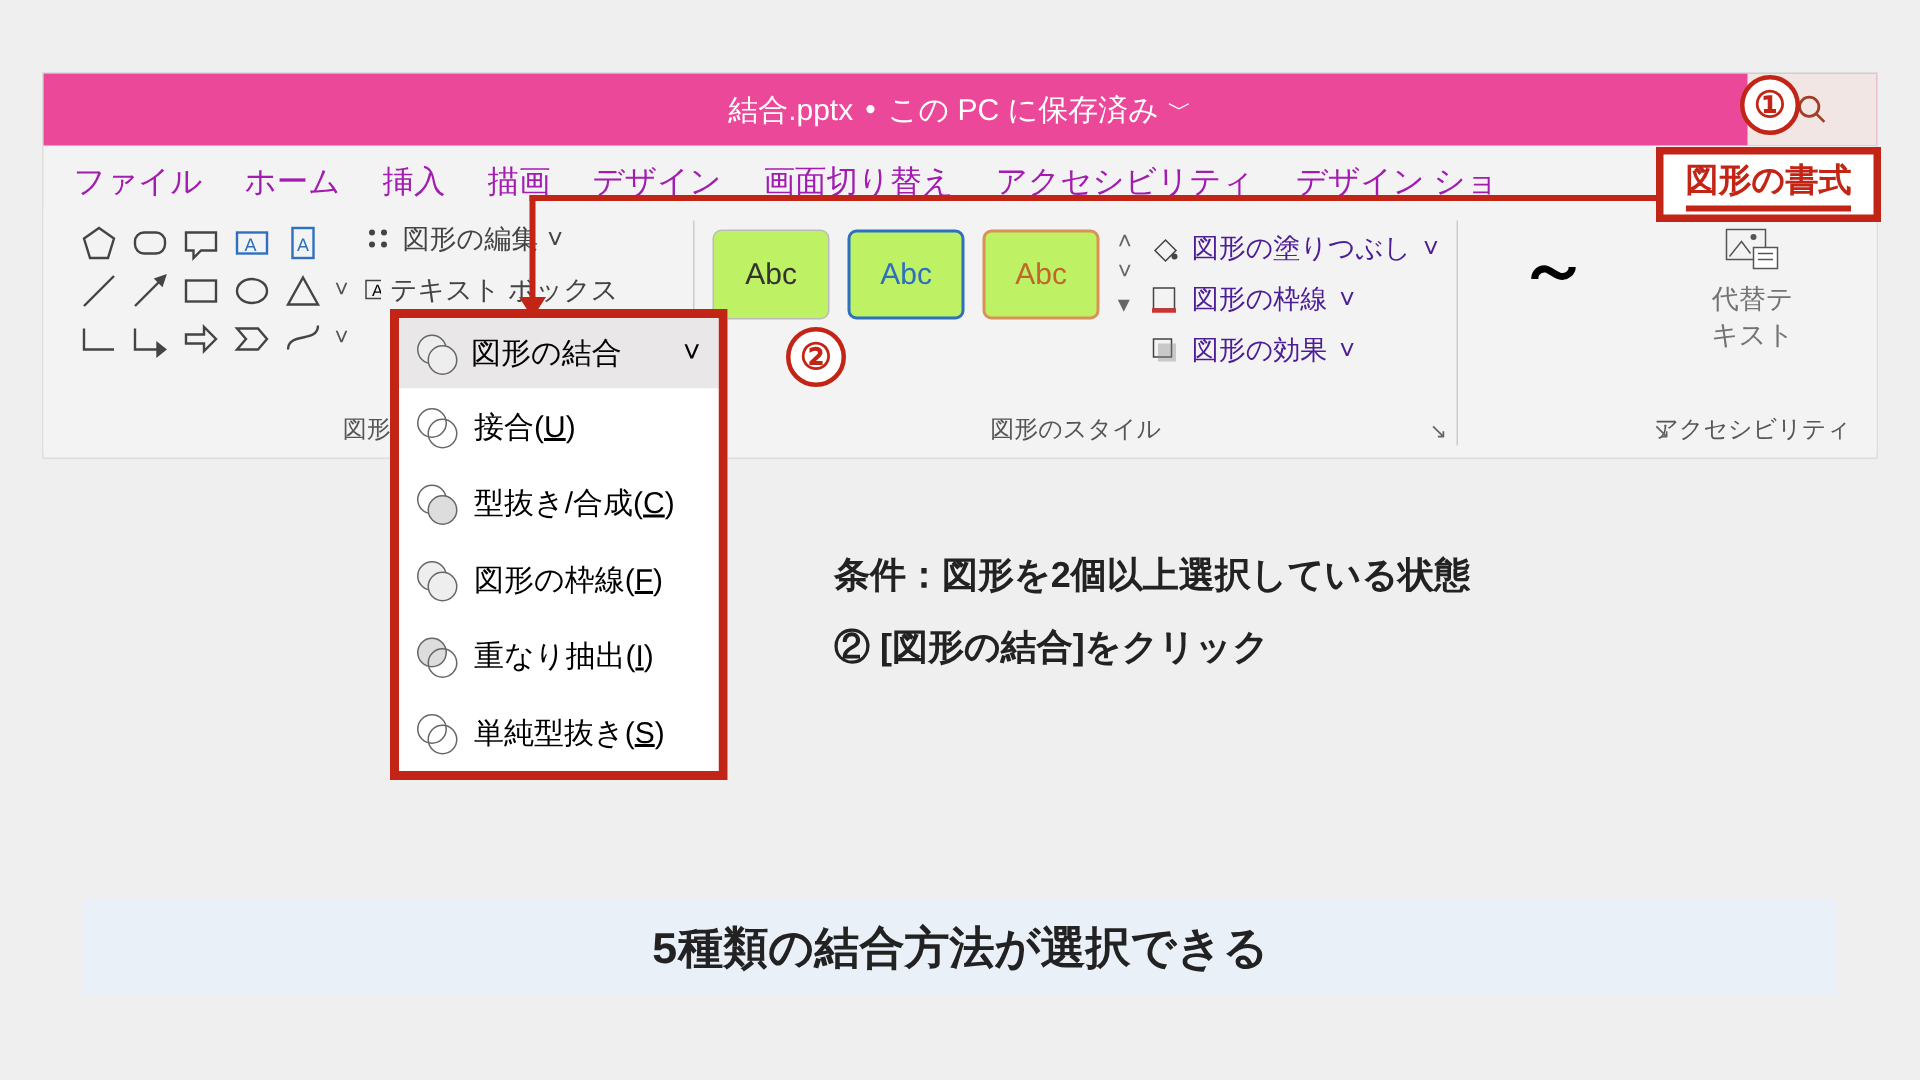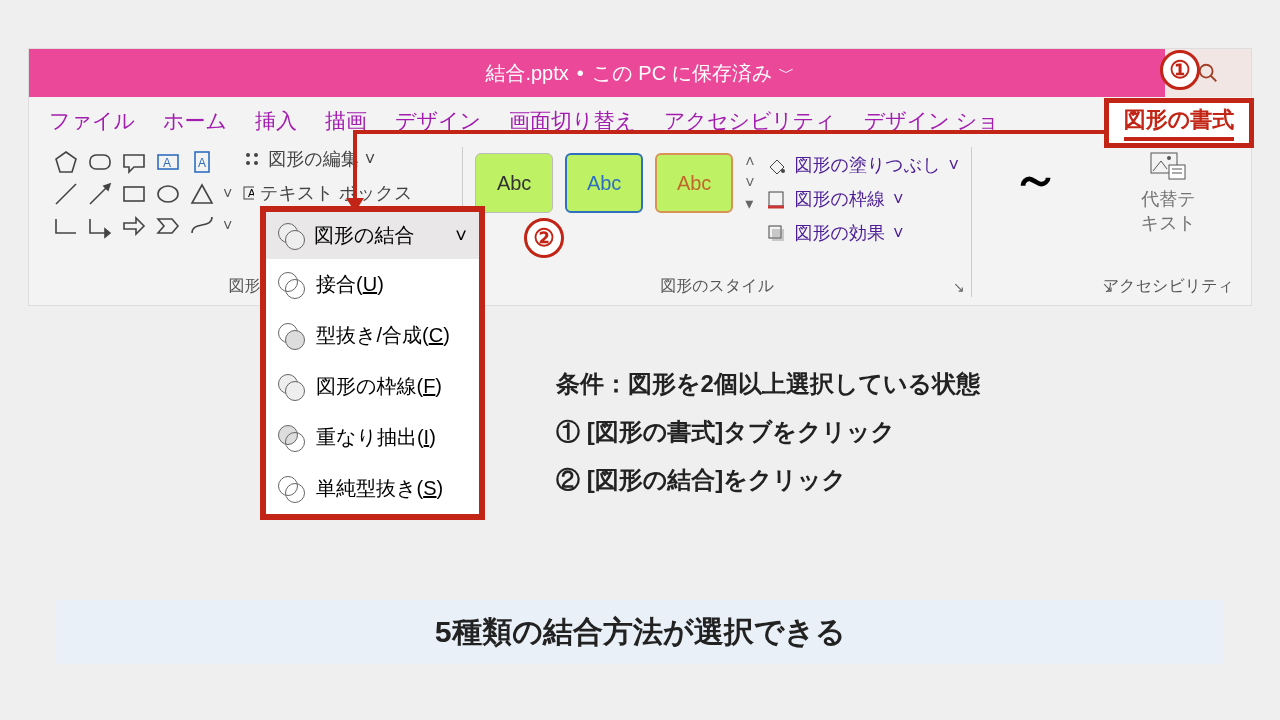--- a/index.html
+++ b/index.html
@@ -402,17 +402,16 @@
     <span class="mi-icon"></span>
     <span><span>単純型抜き</span>(<span class="underline">S</span>)</span>
   </div>
 </div>
 
 <div class="circ circ1">①</div>
 <div class="circ circ2">②</div>
 
 <div class="explain">
   <div>条件：図形を2個以上選択している状態</div>
-  <div>① [図形の書式]タブをクリック</div>
   <div>② [図形の結合]をクリック</div>
 </div>
 
 <div class="bottom-bar">5種類の結合方法が選択できる</div>
 
 </body></html>

